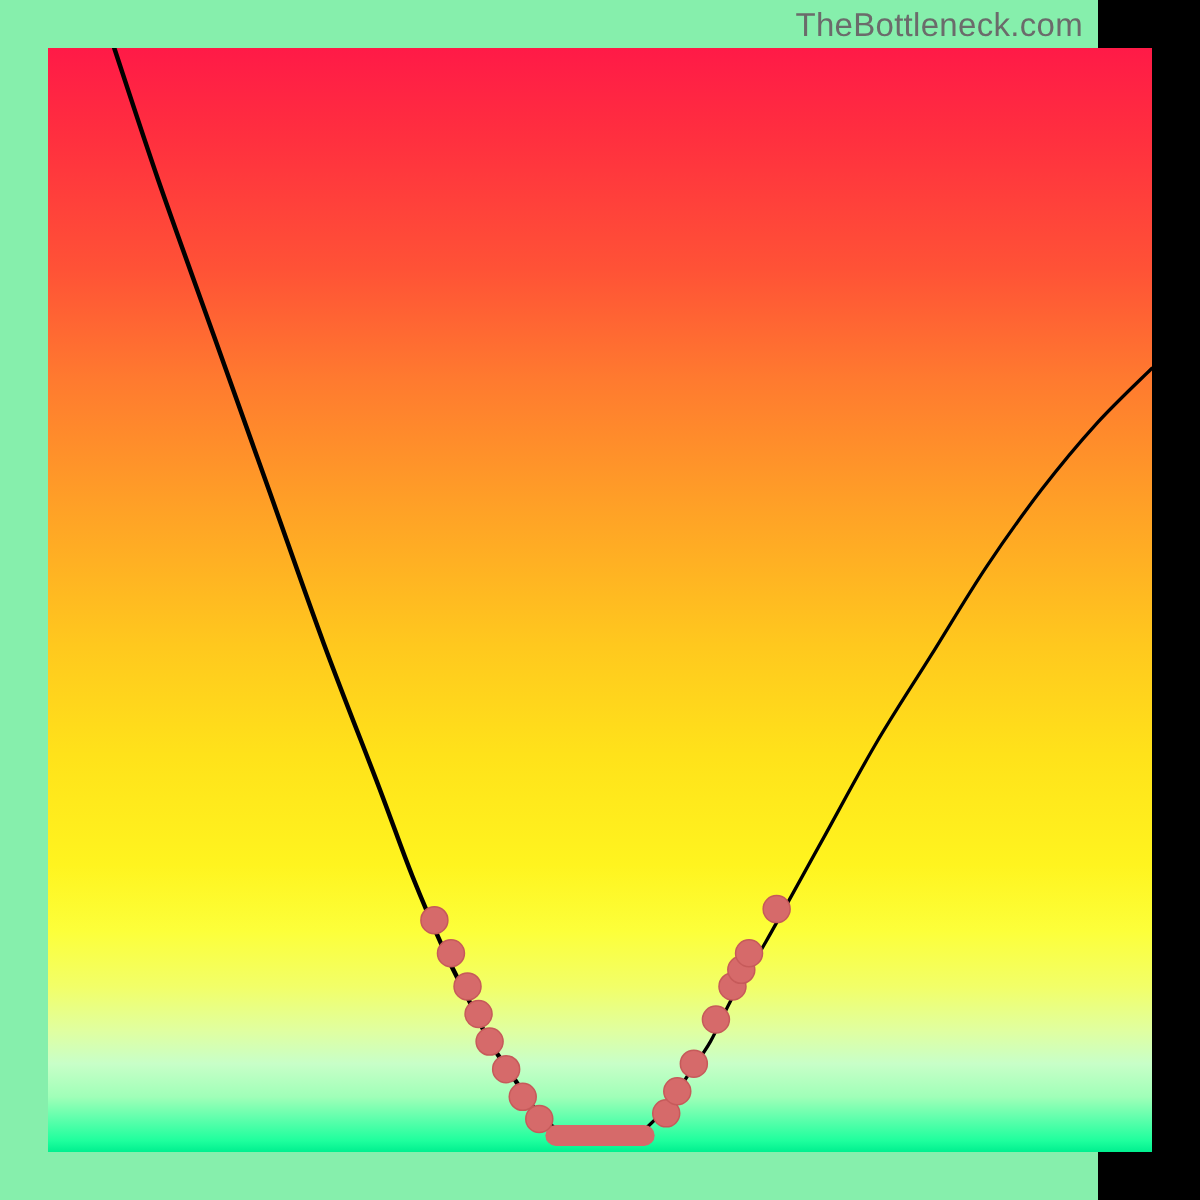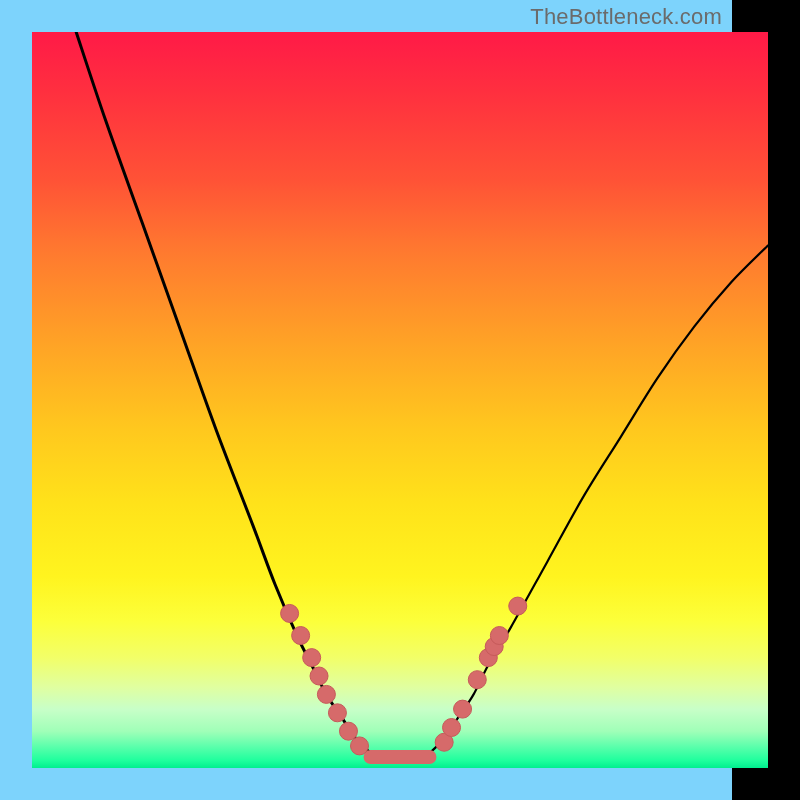--- a/index.html
+++ b/index.html
@@ -10,21 +10,21 @@
     overflow: hidden;
     background: #000;
     font-family: Arial, Helvetica, sans-serif;
   }
   .frame {
     position: absolute;
     top: 0;
     left: 0;
     width: 732px;
     height: 800px;
-    background: #7dd3fc;
+    background: #86efac;
     text-decoration: underline;
   }
   .plot {
     position: absolute;
     top: 32px;
     left: 32px;
     width: 736px;
     height: 736px;
     overflow: hidden;
   }

